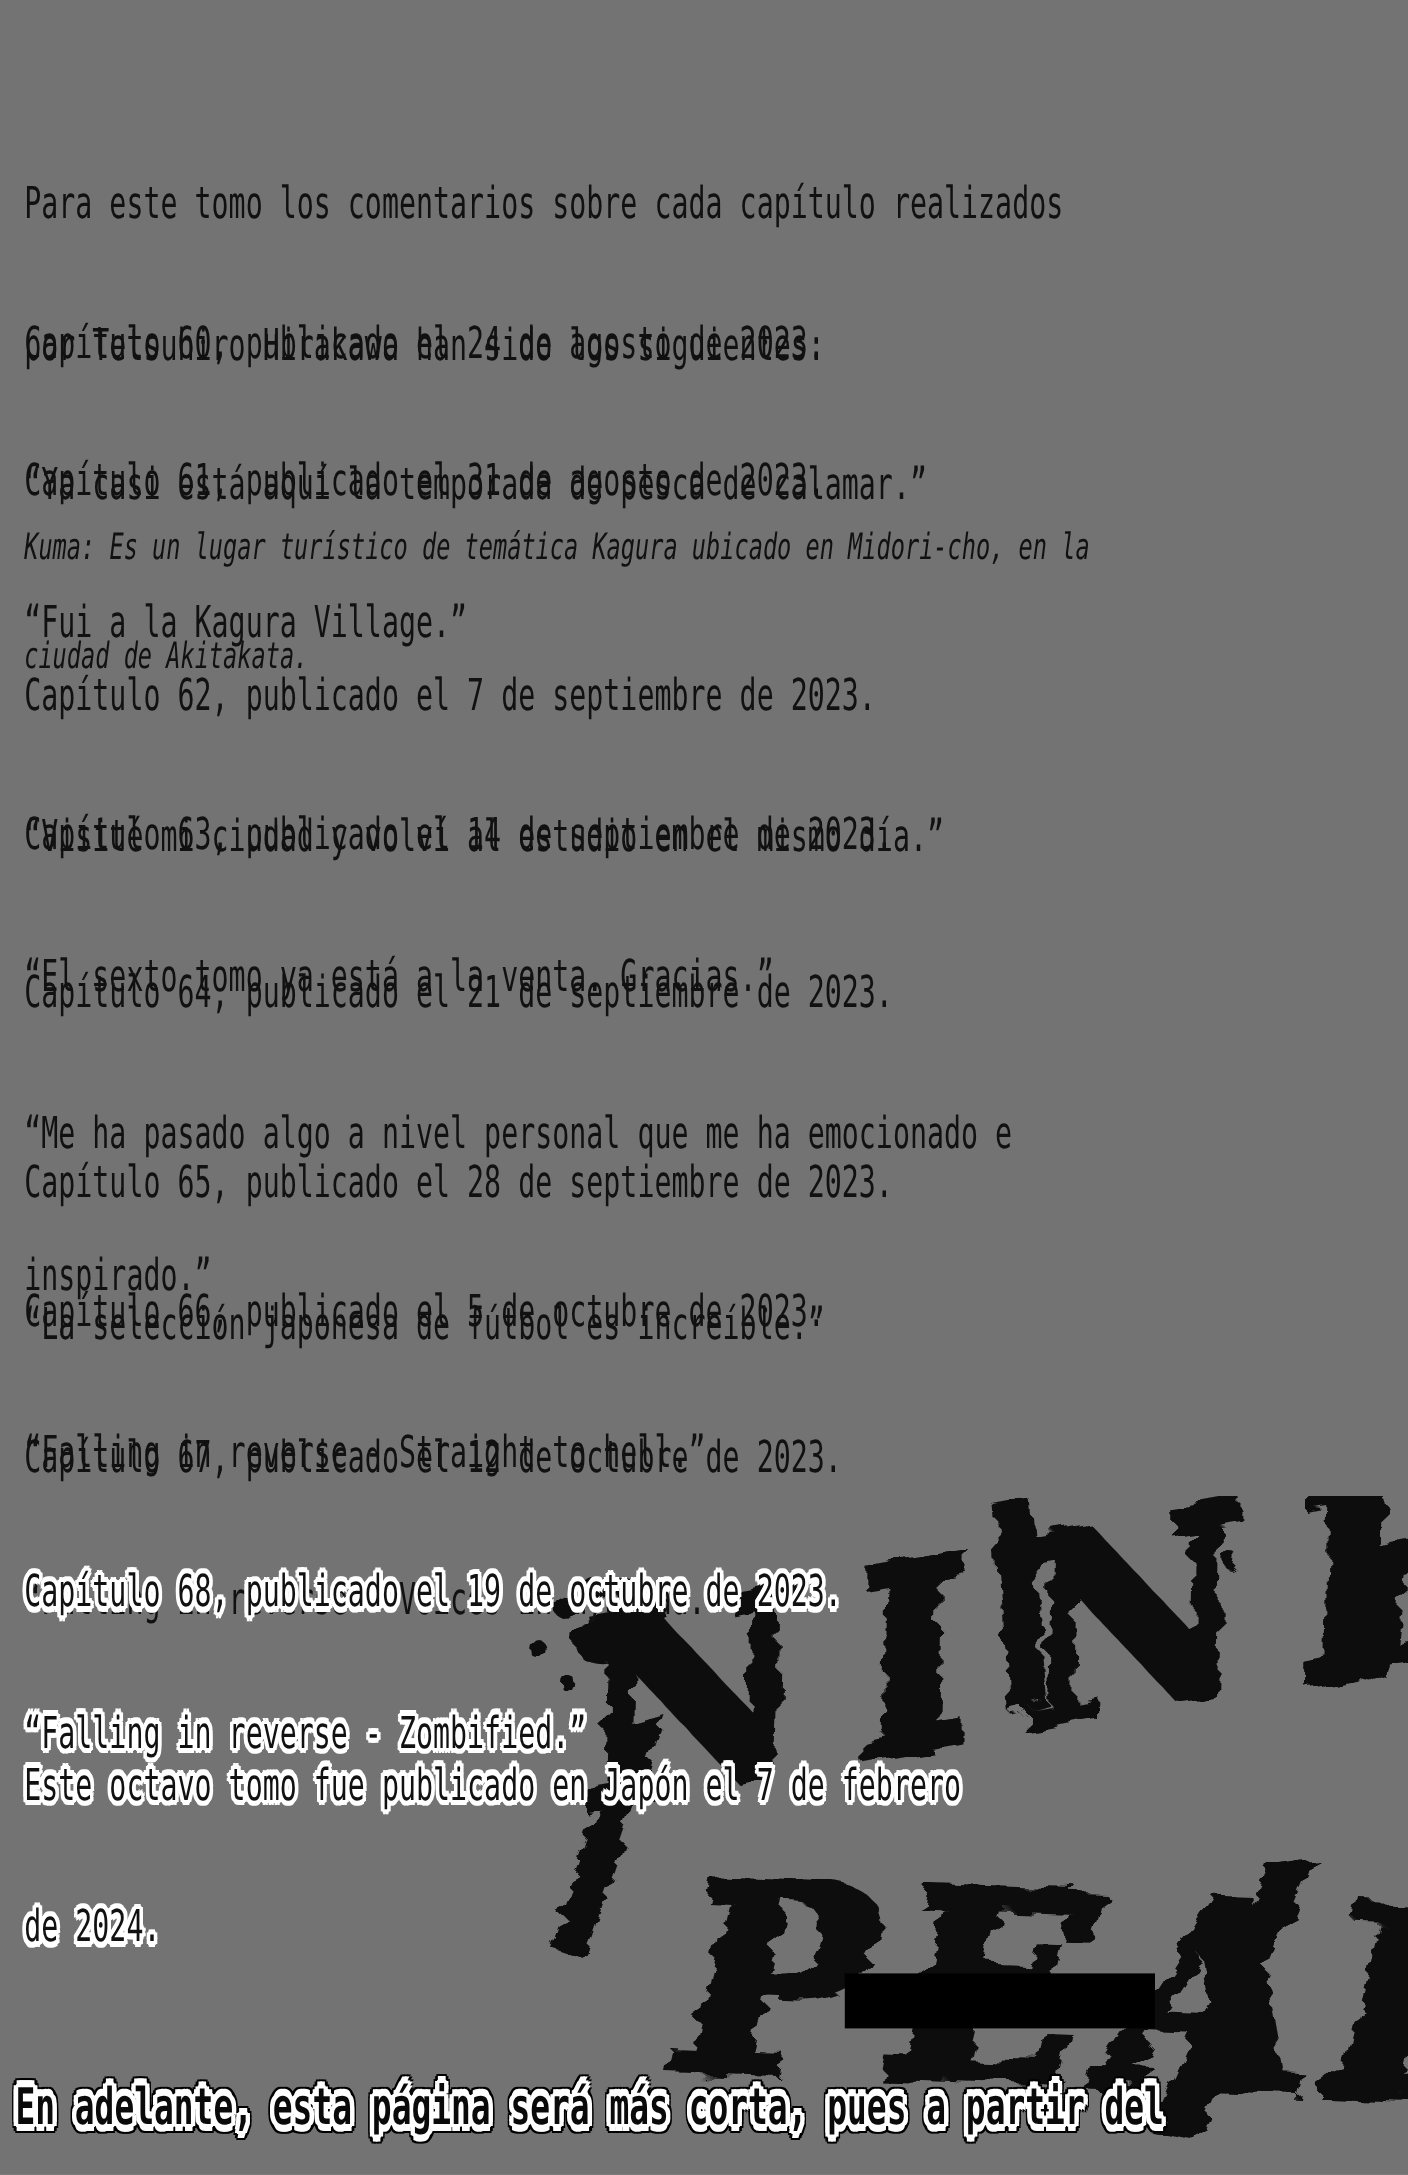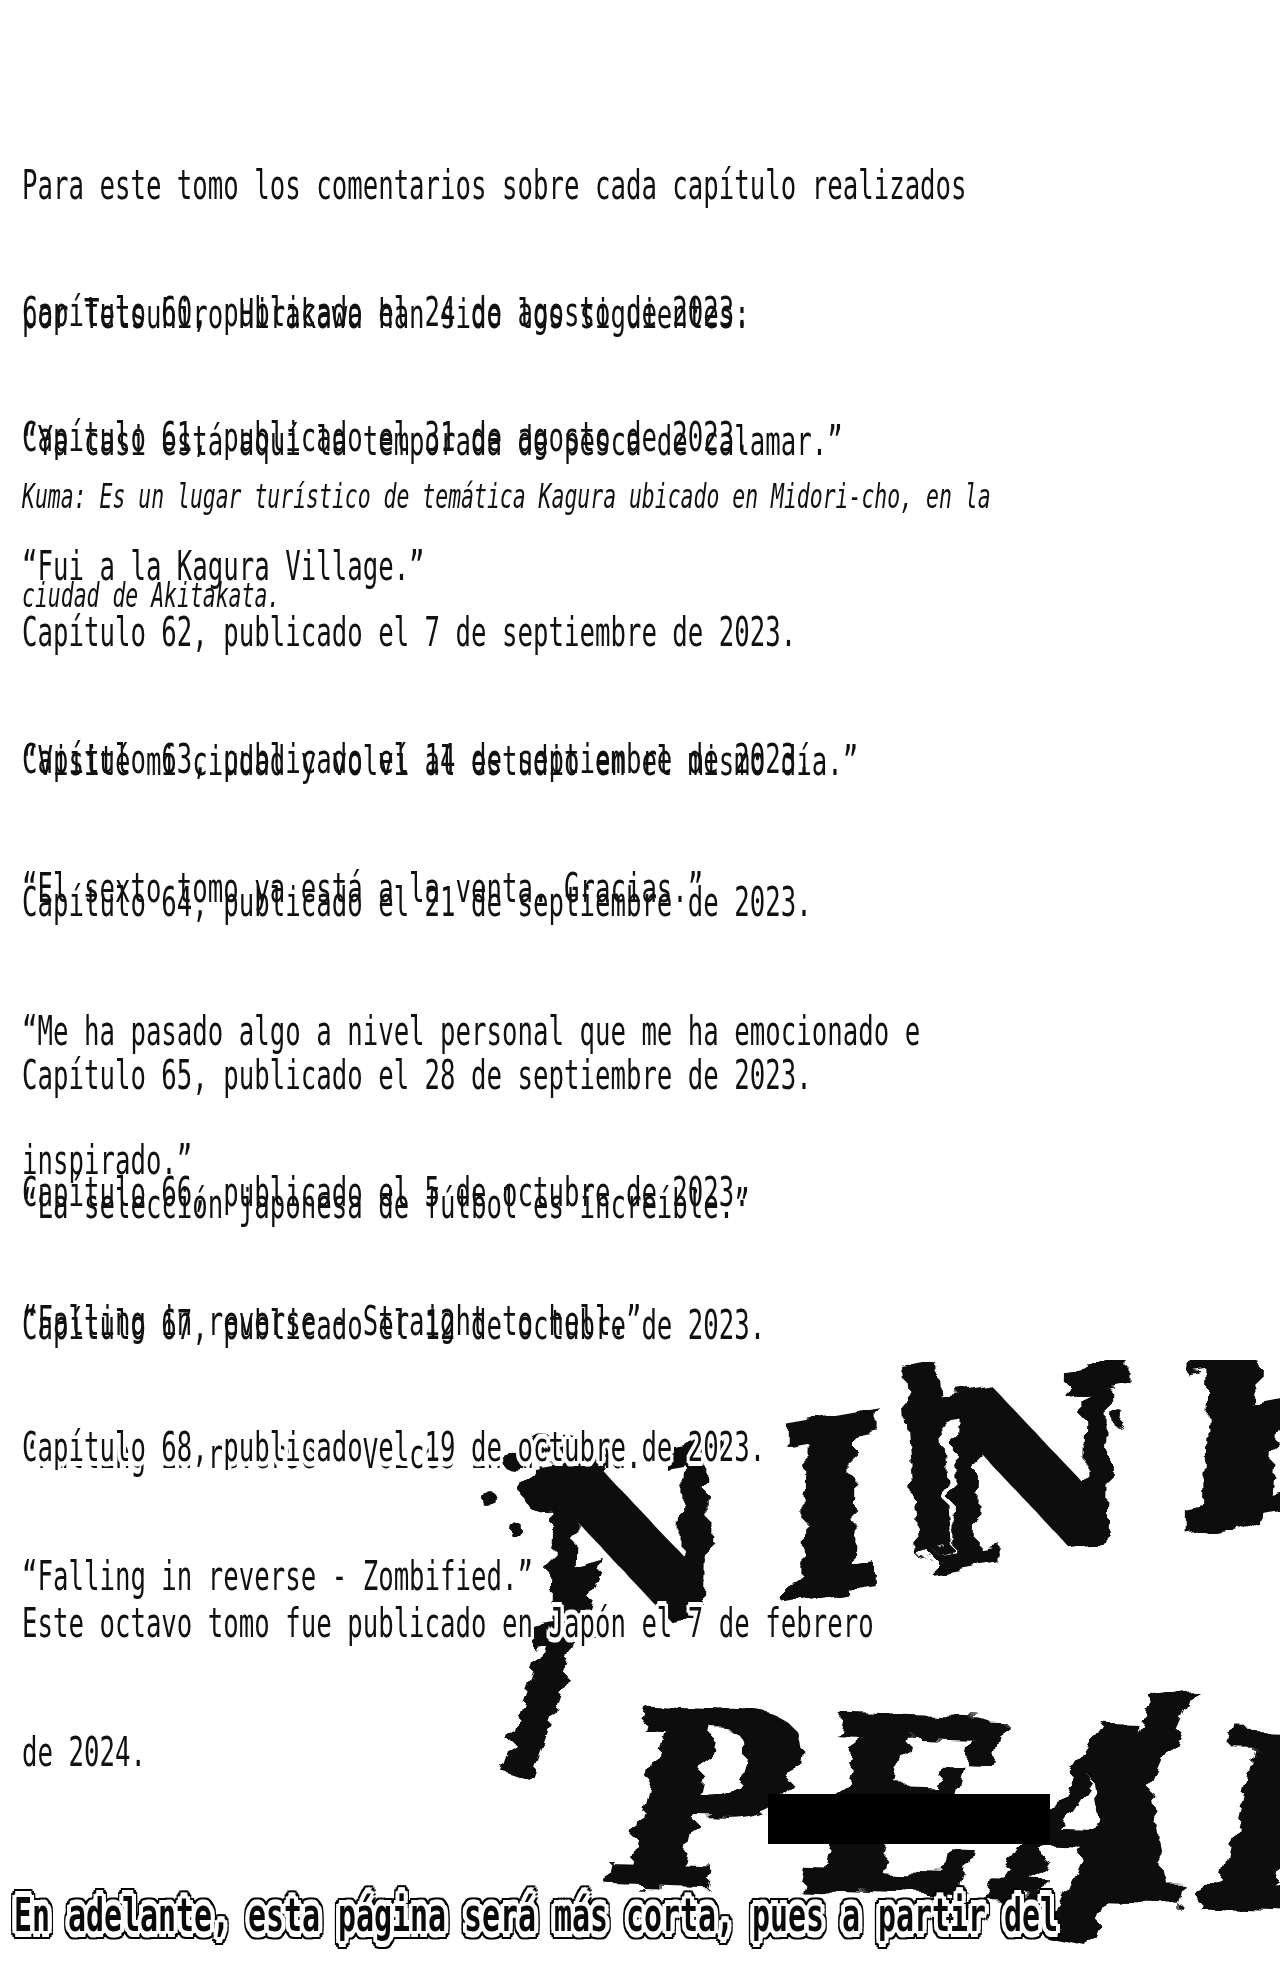--- a/index.html
+++ b/index.html
@@ -1,20 +1,20 @@
 <!DOCTYPE html>
 <html><head>
 <meta charset="utf-8">
 <style>
   html,body{margin:0;padding:0;background:#888;}
   .page{
     position:relative;
     width:1280px;height:1977px;
     margin:0 auto;
-    background:#ffffff;
+    background:#737373;
     overflow:hidden;
     font-family:"DejaVu Sans Mono", monospace;
     color:#111111;
   }
   .block{
     position:absolute;
     left:22px;
     transform:scaleX(0.643);
     transform-origin:left top;
     white-space:pre;

